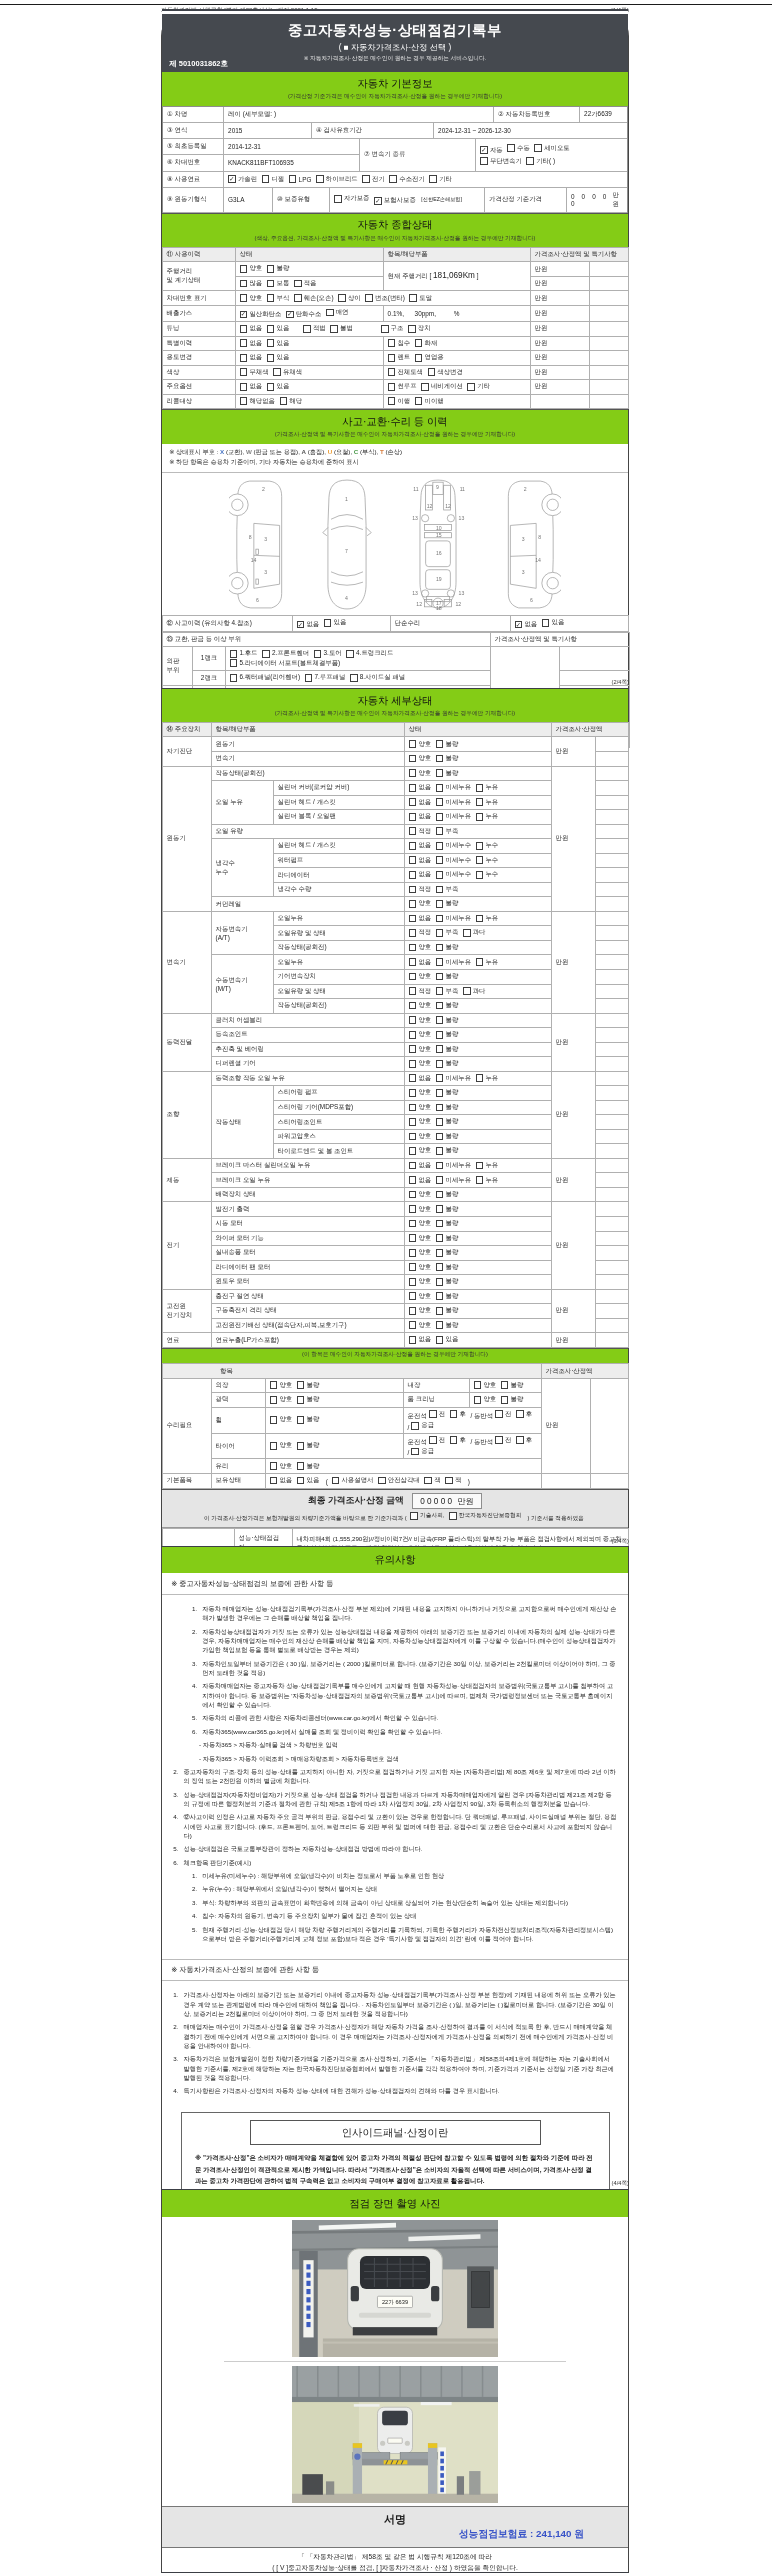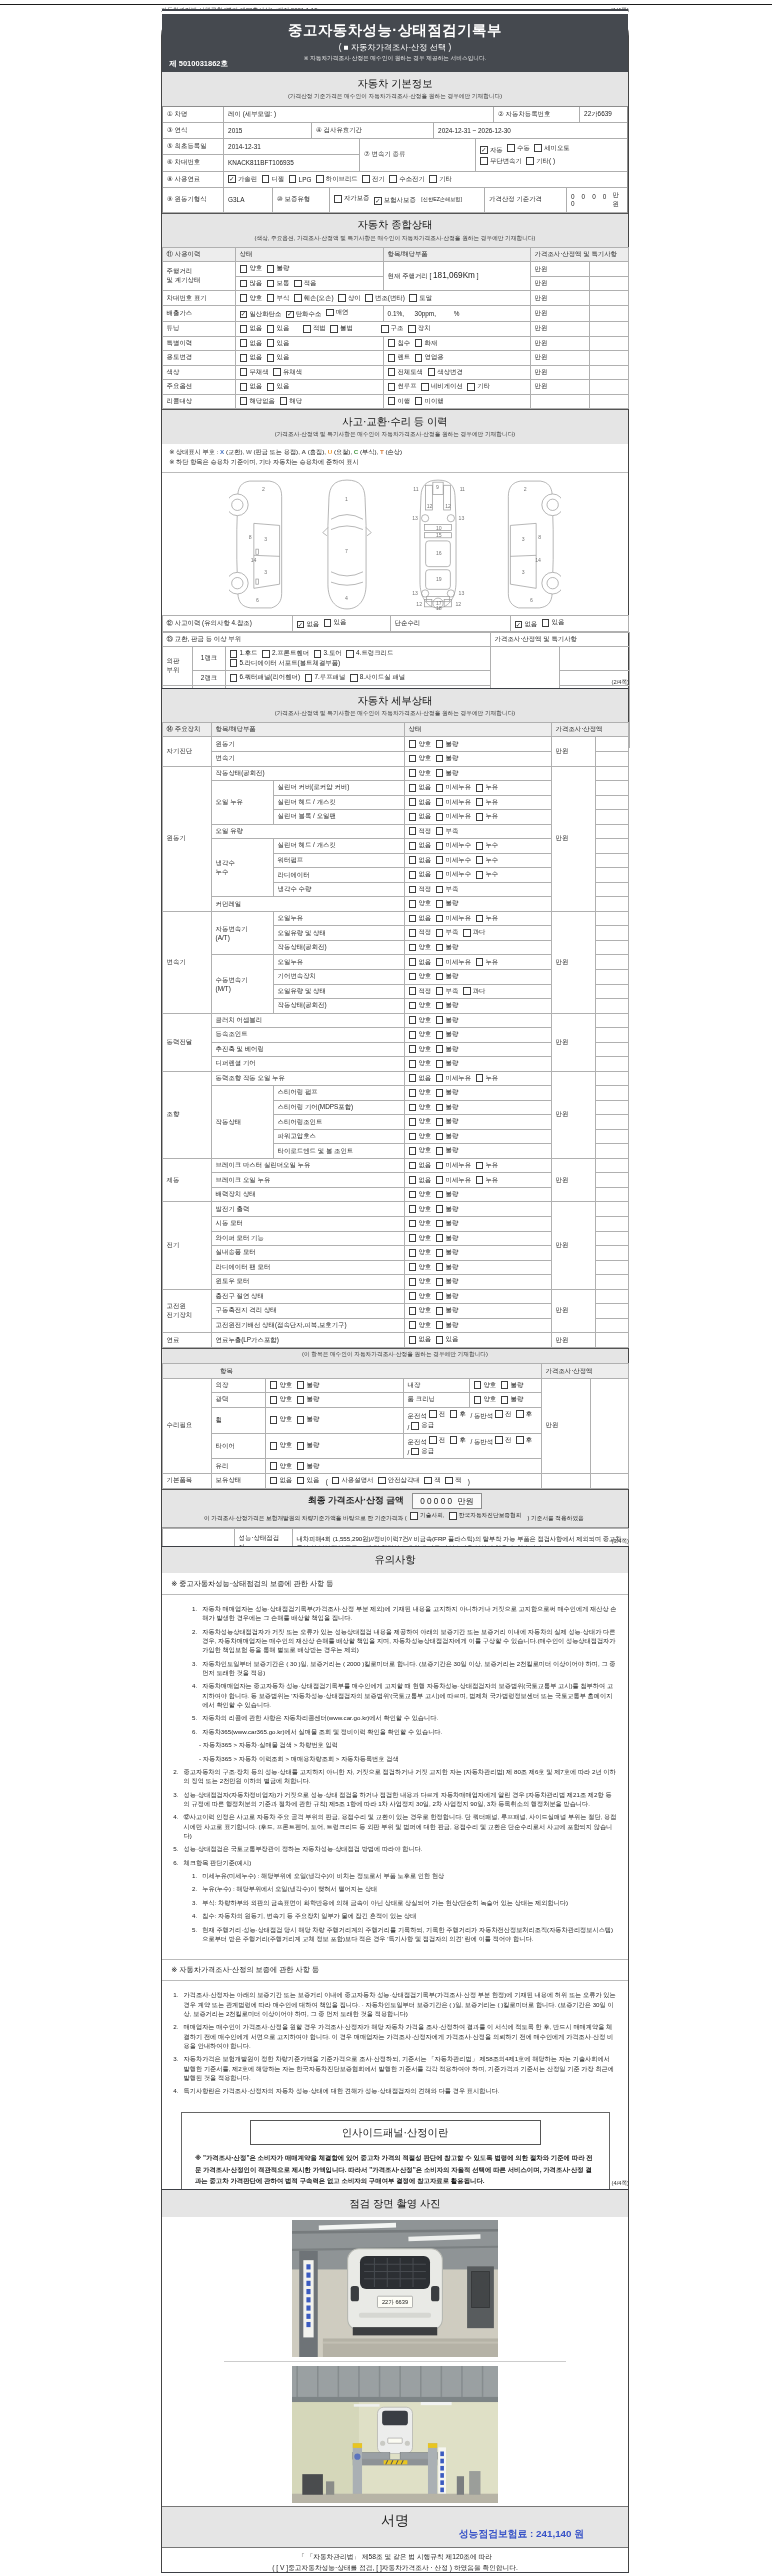--- a/index.html
+++ b/index.html
@@ -15,21 +15,21 @@
   #blockB{top:688px;border-top:1.5px solid #3c3f45;border-bottom:1.5px solid #3c3f45;}
   #blockC{top:1546px;border-top:1.5px solid #3c3f45;border-bottom:1.5px solid #3c3f45;}
   #blockD{top:2189px;height:384px;border-top:1.5px solid #3c3f45;border-bottom:1.5px solid #3c3f45;}
   .darkbar{height:2.1px;background:#3f434a;}
   .stripe{height:3.1px;background:#ffffff;}
   .dhead{background:#45494f;color:#fff;height:58px;position:relative;text-align:center;}
   .dhead .t1{padding-top:6.2px;font-size:14.4px;font-weight:bold;letter-spacing:0.5px;}
   .dhead .t2{font-size:8.2px;margin-top:2.6px;}
   .dhead .t3{font-size:5.7px;margin-top:2.1px;color:#eaeaea;}
   .dhead .docno{position:absolute;left:7.2px;bottom:3.1px;font-size:7.5px;font-weight:bold;}
-  .sech{background:#e5e5e5;text-align:center;border-top:1px solid #555;}
+  .sech{background:#84cc16;text-align:center;border-top:1px solid #555;}
   .sech.first{border-top:none;}
   .sech .st{font-size:10.3px;padding-top:4.6px;color:#111;}
   .sech .ss{font-size:5.7px;color:#333;padding:2.1px 0 4.6px;}
   .t{border-collapse:collapse;width:100%;table-layout:fixed;}
   .t td,.t th{border:0.5px solid #b0b0b0;font-size:6.4px;font-weight:normal;padding:2.1px 3.6px;
               text-align:left;vertical-align:middle;}
   .t thead th{background:#ededed;color:#222;}
   .t .ctr{text-align:center;}
   .gcell{text-align:center;white-space:pre-line;}
   .pcell{text-align:center;}
@@ -74,21 +74,21 @@
   .final{background:#e5e5e5;border-top:1px solid #555;border-bottom:0.5px solid #999;padding:3.6px 0 4.1px;text-align:center;}
   .final .l1x{display:flex;justify-content:center;align-items:center;gap:8.2px;}
   .final .ftitle{font-size:8.8px;font-weight:bold;}
   .final .zbox{border:0.5px solid #8e8e8e;background:#fafafa;padding:1.5px 7.2px;font-size:8.2px;}
   .final .fnote{font-size:5.7px;margin-top:3.1px;}
   
   .photos{text-align:center;padding-top:3.1px;}
   .ph{margin:0 auto;display:block;}
   .phdiv{border-bottom:0.5px solid #ccc;margin:3.6px 62px;}
   .signband{background:#e5e5e5;border-top:0.8px solid #777;height:40px;position:relative;margin-top:3.6px;}
-  .signband .signT{text-align:center;padding-top:5.2px;font-size:14px;}
+  .signband .signT{text-align:center;padding-top:5.2px;font-size:11px;font-weight:bold;}
   .signband .fee{position:absolute;right:44px;top:20.6px;font-size:9.8px;font-weight:bold;color:#3853c8;}
   .confirm{border-top:0.8px solid #777;text-align:center;font-size:6.7px;line-height:1.65;padding-top:3.1px;}
 </style>
 </head>
 <body>
 
 <div class="toprule"></div>
 <div class="meta">
   <span>자동차관리법 시행규칙 [별지 제82호서식] &lt;개정 2021.1.19&gt;</span>
   <span>(1/4쪽)</span>

